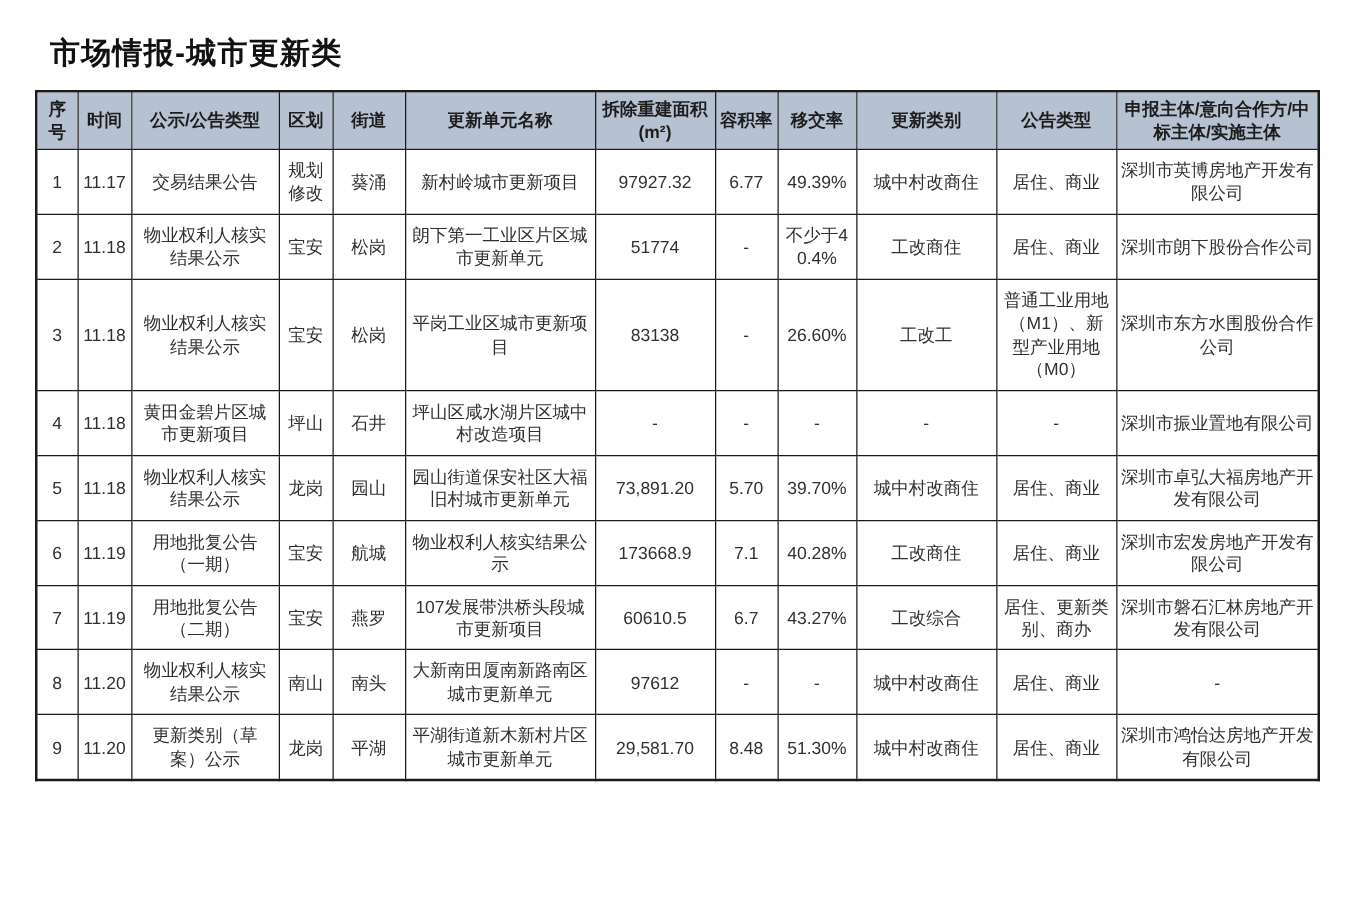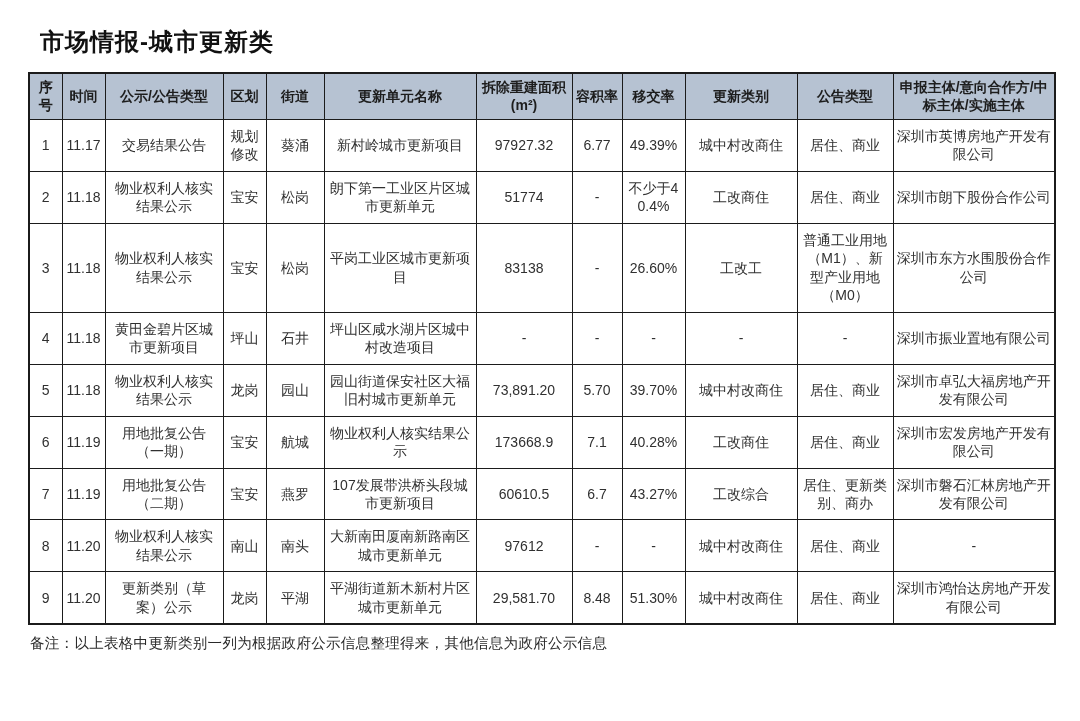--- a/index.html
+++ b/index.html
@@ -224,14 +224,13 @@
           <td>29,581.70</td>
           <td>8.48</td>
           <td>51.30%</td>
           <td>城中村改商住</td>
           <td>居住、商业</td>
           <td>深圳市鸿怡达房地产开发有限公司</td>
         </tr>
       </tbody>
   </table>
 
-  <p class="note">备注：以上表格中更新类别一列为根据政府公示信息整理得来，其他信息为政府公示信息</p>
 </div>
 
 </body></html>

